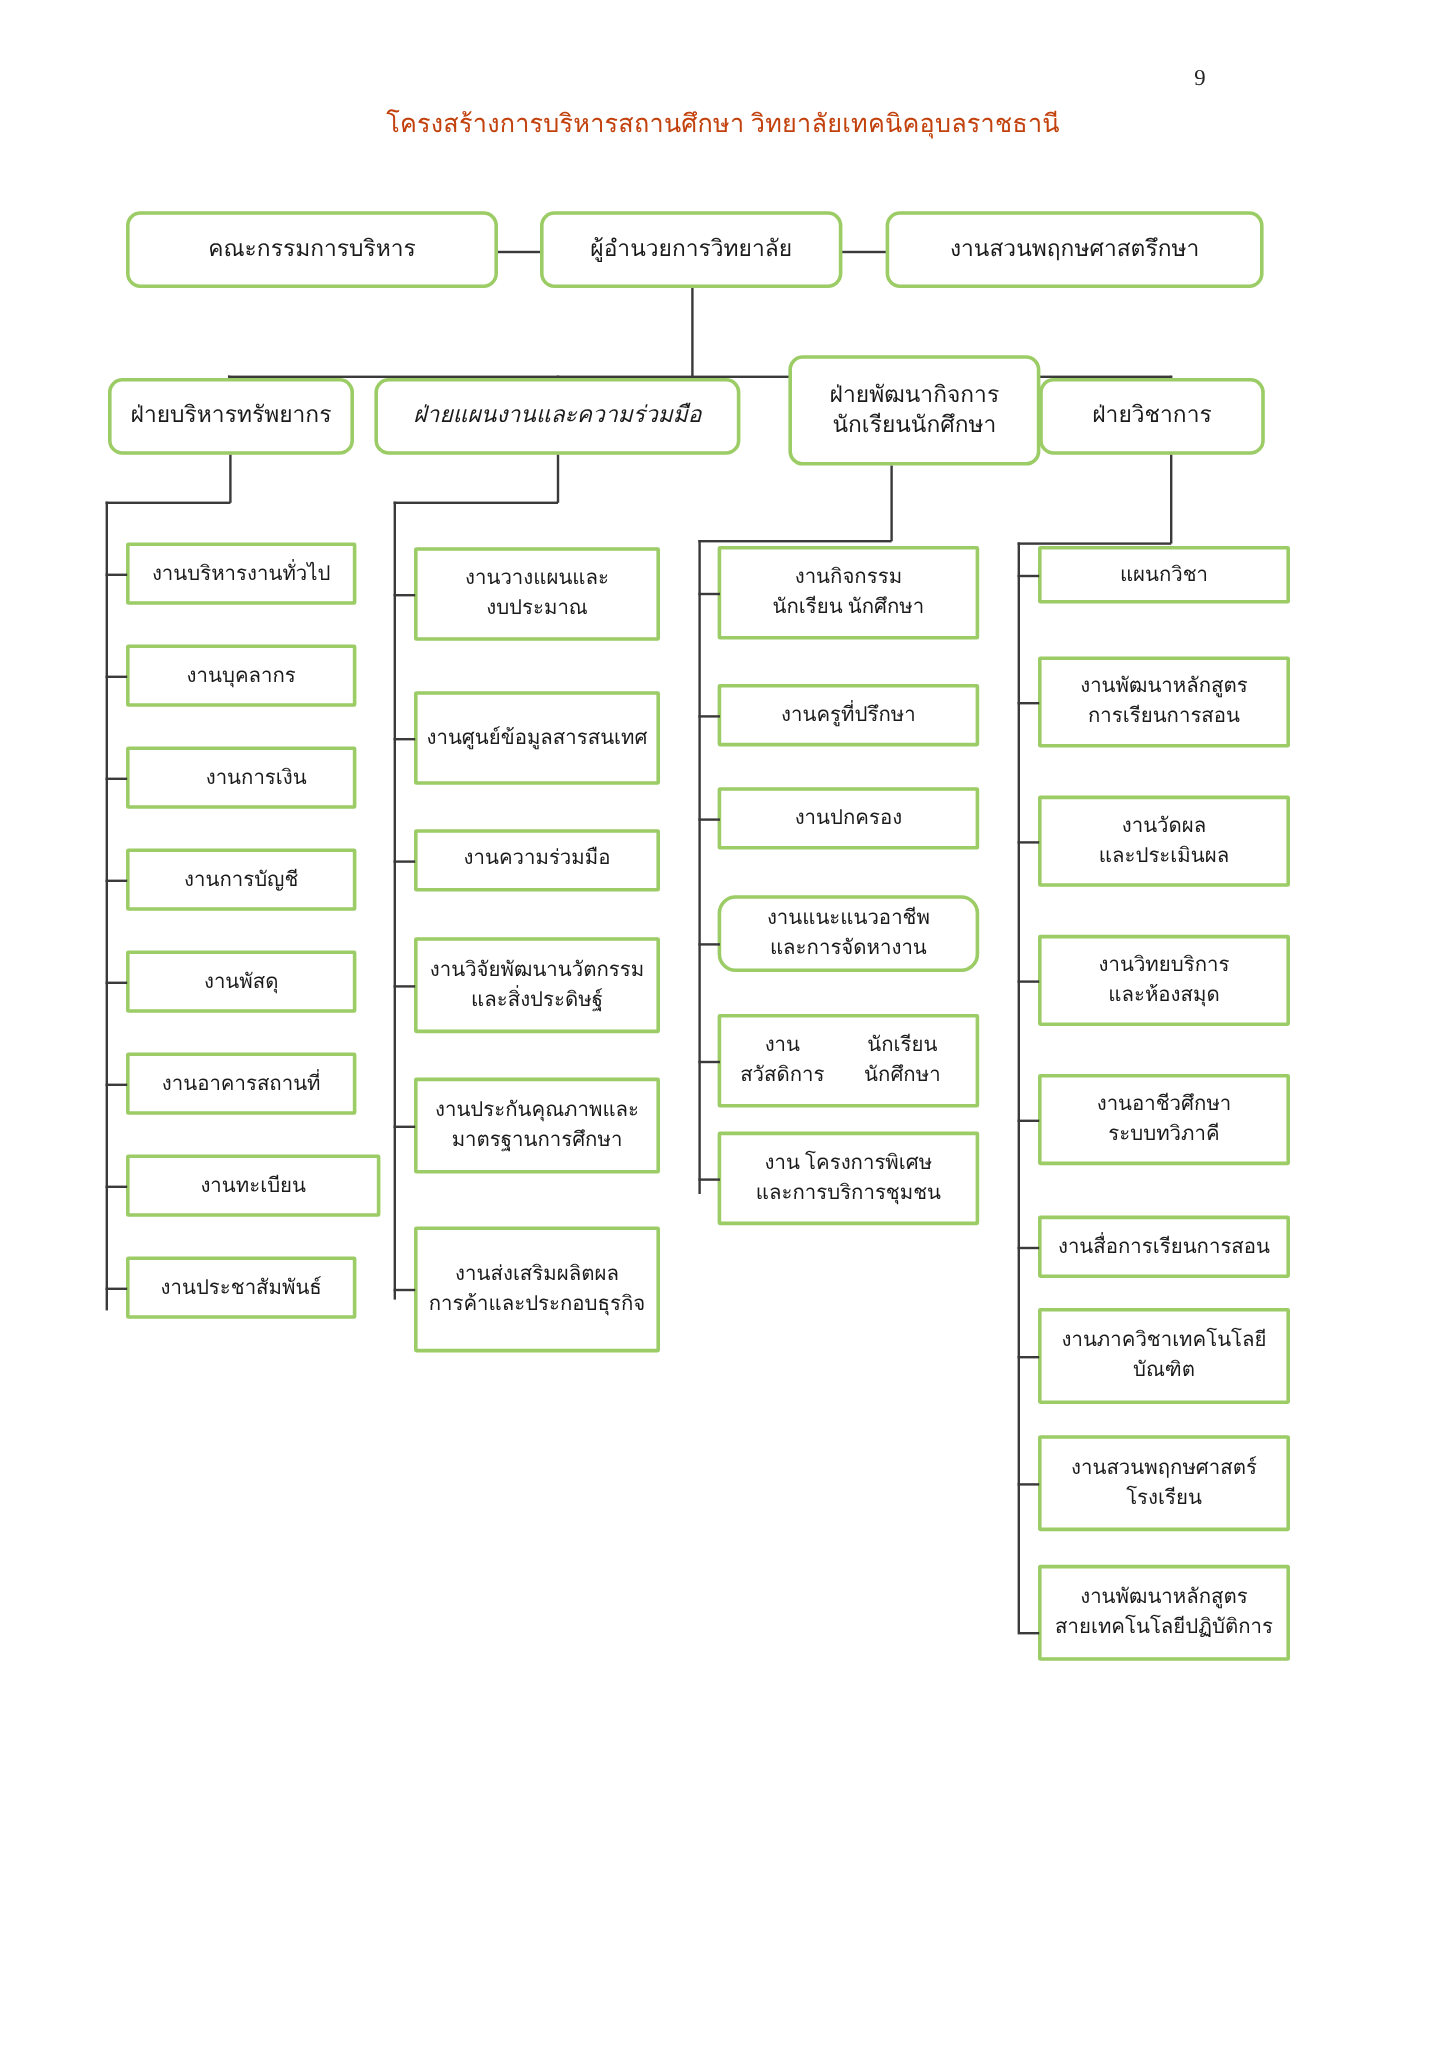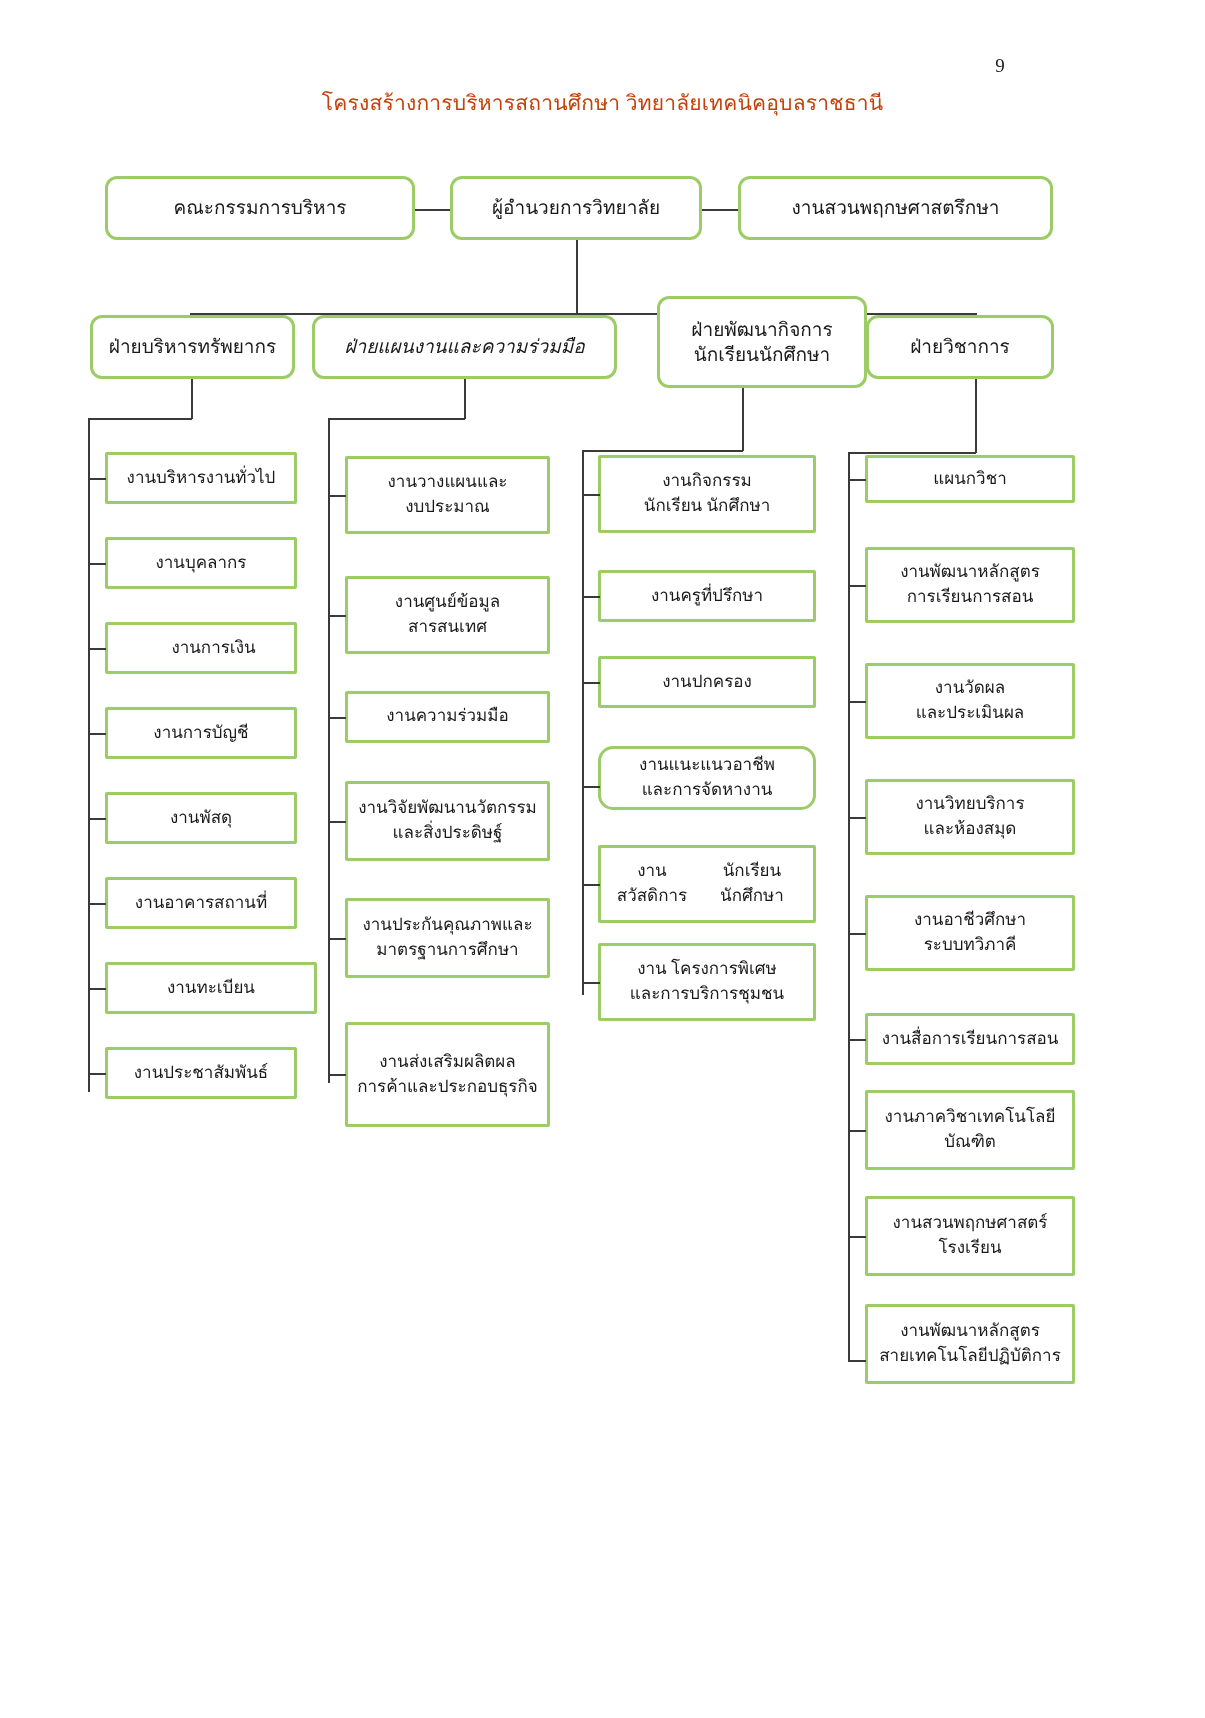--- a/index.html
+++ b/index.html
@@ -121,21 +121,21 @@
 <div class="ln lnv" style="left:328px;top:418px;height:665px;"></div>
 <div class="ln lnh" style="left:328px;top:418px;width:137px;"></div>
 <div class="ln lnv" style="left:464px;top:379px;height:40px;"></div>
 
 <div class="node leaf two-line" style="left:345px;top:456px;width:205px;height:78px;flex-direction:column;">
   <span>งานวางแผนและ</span>
   <span>งบประมาณ</span>
   </div>
 <div class="ln lnh" style="left:328px;top:495px;width:18px;"></div>
 
-<div class="node leaf two-line" style="left:345px;top:576px;width:205px;height:78px;flex-direction:column;">
+<div class="node leaf two-line" style="left:345px;top:576px;width:205px;height:78px;flex-direction:row;">
   <span>งานศูนย์ข้อมูล</span>
   <span>สารสนเทศ</span>
   </div>
 <div class="ln lnh" style="left:328px;top:615px;width:18px;"></div>
 
 <div class="node leaf" style="left:345px;top:691px;width:205px;height:52px;font-family:Liberation Mono, monospace;">
   <span>งานความร่วมมือ</span>
   </div>
 <div class="ln lnh" style="left:328px;top:717px;width:18px;"></div>
 

